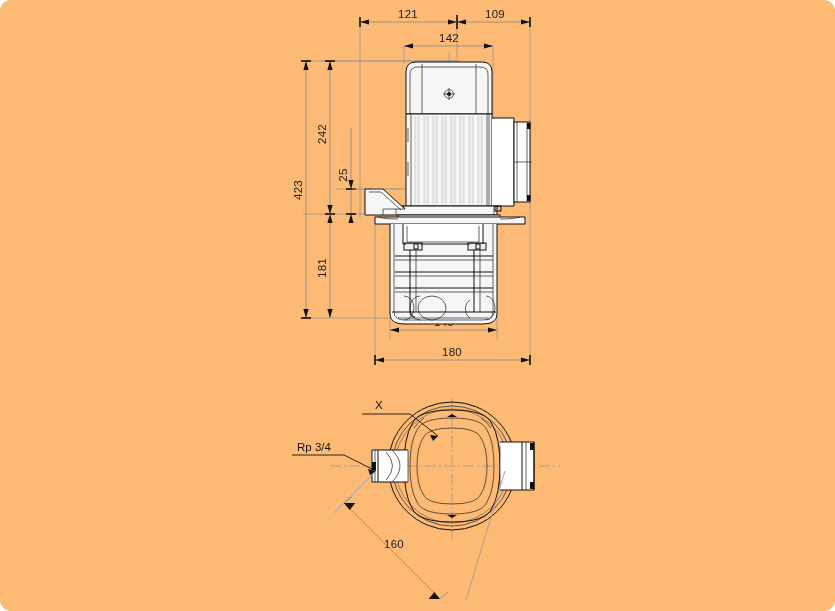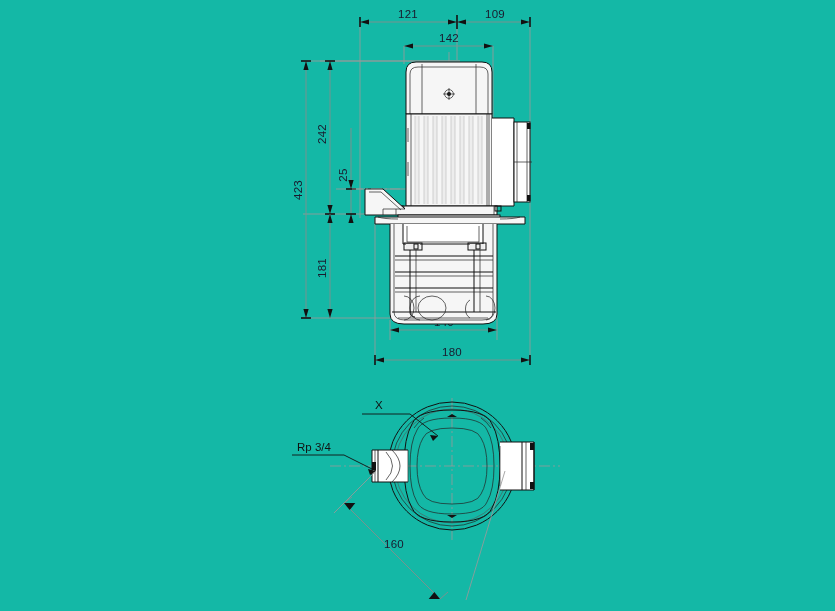--- a/index.html
+++ b/index.html
@@ -1,21 +1,21 @@
 <!DOCTYPE html>
 <html><head>
 <meta charset="utf-8">
 <style>
   html,body{margin:0;padding:0;background:#ffffff;}
   body{
     width:835px;height:611px;overflow:hidden;
     font-family:"Liberation Sans","DejaVu Sans",sans-serif;
     color:#000;
   }
-  #sheet{position:relative;width:835px;height:611px;background:#14b8a6;}
+  #sheet{position:relative;width:835px;height:611px;background:#fdba74;border-radius:11px;}
   #sheet svg{display:block;position:absolute;left:0;top:0;}
   .dimtext{
     font-family:"Liberation Sans","DejaVu Sans",sans-serif;
     font-size:11.5px;
     fill:#1a1a2e;
     letter-spacing:.3px;
   }
   .labeltext{
     font-family:"Liberation Sans","DejaVu Sans",sans-serif;
     font-size:11.5px;

